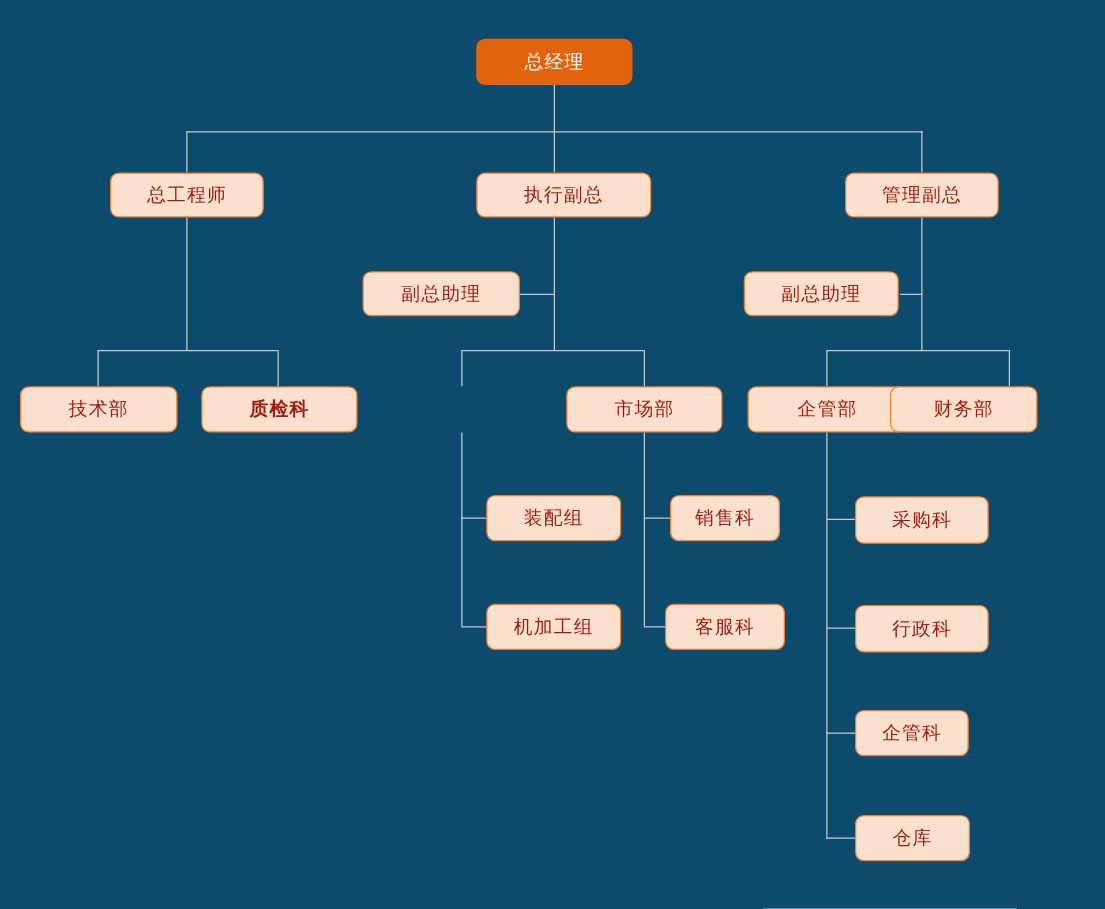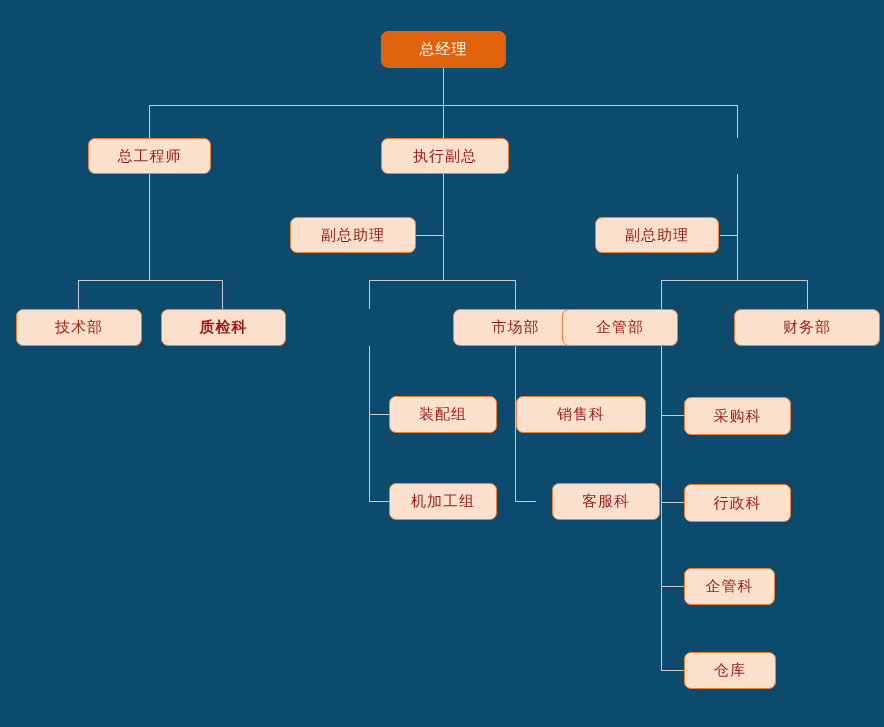--- a/index.html
+++ b/index.html
@@ -82,35 +82,36 @@
 
   <div class="conn v" style="left:661px;top:346px;height:325px;"></div>
   <div class="conn h" style="left:661px;top:415px;width:23px;"></div>
   <div class="conn h" style="left:661px;top:502px;width:23px;"></div>
   <div class="conn h" style="left:661px;top:586px;width:23px;"></div>
   <div class="conn h" style="left:661px;top:670px;width:23px;"></div>
 
   <div class="node root" style="left:381px;top:31px;width:125px;height:37px;">总经理</div>
 
   <div class="node branch" style="left:88px;top:138px;width:123px;height:36px;">总工程师</div>
-  <div class="node branch" style="left:381px;top:138px;width:128px;height:36px;">执行副总</div>
+  <div class="node branch" style="left:381px;top:138px;width:140px;height:36px;">执行副总</div>
+  <div class="node branch" style="left:676px;top:138px;width:123px;height:36px;">管理副总</div>
 
   <div class="node branch" style="left:290px;top:217px;width:126px;height:36px;">副总助理</div>
   <div class="node branch" style="left:595px;top:217px;width:124px;height:36px;">副总助理</div>
 
   <div class="node branch" style="left:16px;top:309px;width:126px;height:37px;">技术部</div>
   <div class="node branch" style="left:161px;top:309px;width:125px;height:37px;font-weight:bold;">质检科</div>
   <div class="node branch" style="left:453px;top:309px;width:125px;height:37px;">市场部</div>
-  <div class="node branch" style="left:562px;top:309px;width:116px;height:37px;">企管部</div>
-  <div class="node branch" style="left:734px;top:309px;width:146px;height:37px;">财务部</div>
+  <div class="node branch" style="left:598px;top:309px;width:128px;height:37px;">企管部</div>
+  <div class="node branch" style="left:712px;top:309px;width:118px;height:37px;">财务部</div>
 
   <div class="node branch" style="left:389px;top:483px;width:108px;height:37px;">机加工组</div>
   <div class="node branch" style="left:389px;top:396px;width:108px;height:37px;">装配组</div>
 
-  <div class="node branch" style="left:516px;top:396px;width:130px;height:37px;">销售科</div>
-  <div class="node branch" style="left:552px;top:483px;width:108px;height:37px;">客服科</div>
+  <div class="node branch" style="left:536px;top:396px;width:88px;height:37px;">销售科</div>
+  <div class="node branch" style="left:532px;top:483px;width:96px;height:37px;">客服科</div>
 
   <div class="node branch" style="left:684px;top:397px;width:107px;height:38px;text-align:right;">采购科</div>
   <div class="node branch" style="left:684px;top:484px;width:107px;height:38px;">行政科</div>
   <div class="node branch" style="left:684px;top:568px;width:91px;height:37px;">企管科</div>
   <div class="node branch" style="left:684px;top:652px;width:92px;height:37px;">仓库</div>
 
 </div>
 
 </body></html>

